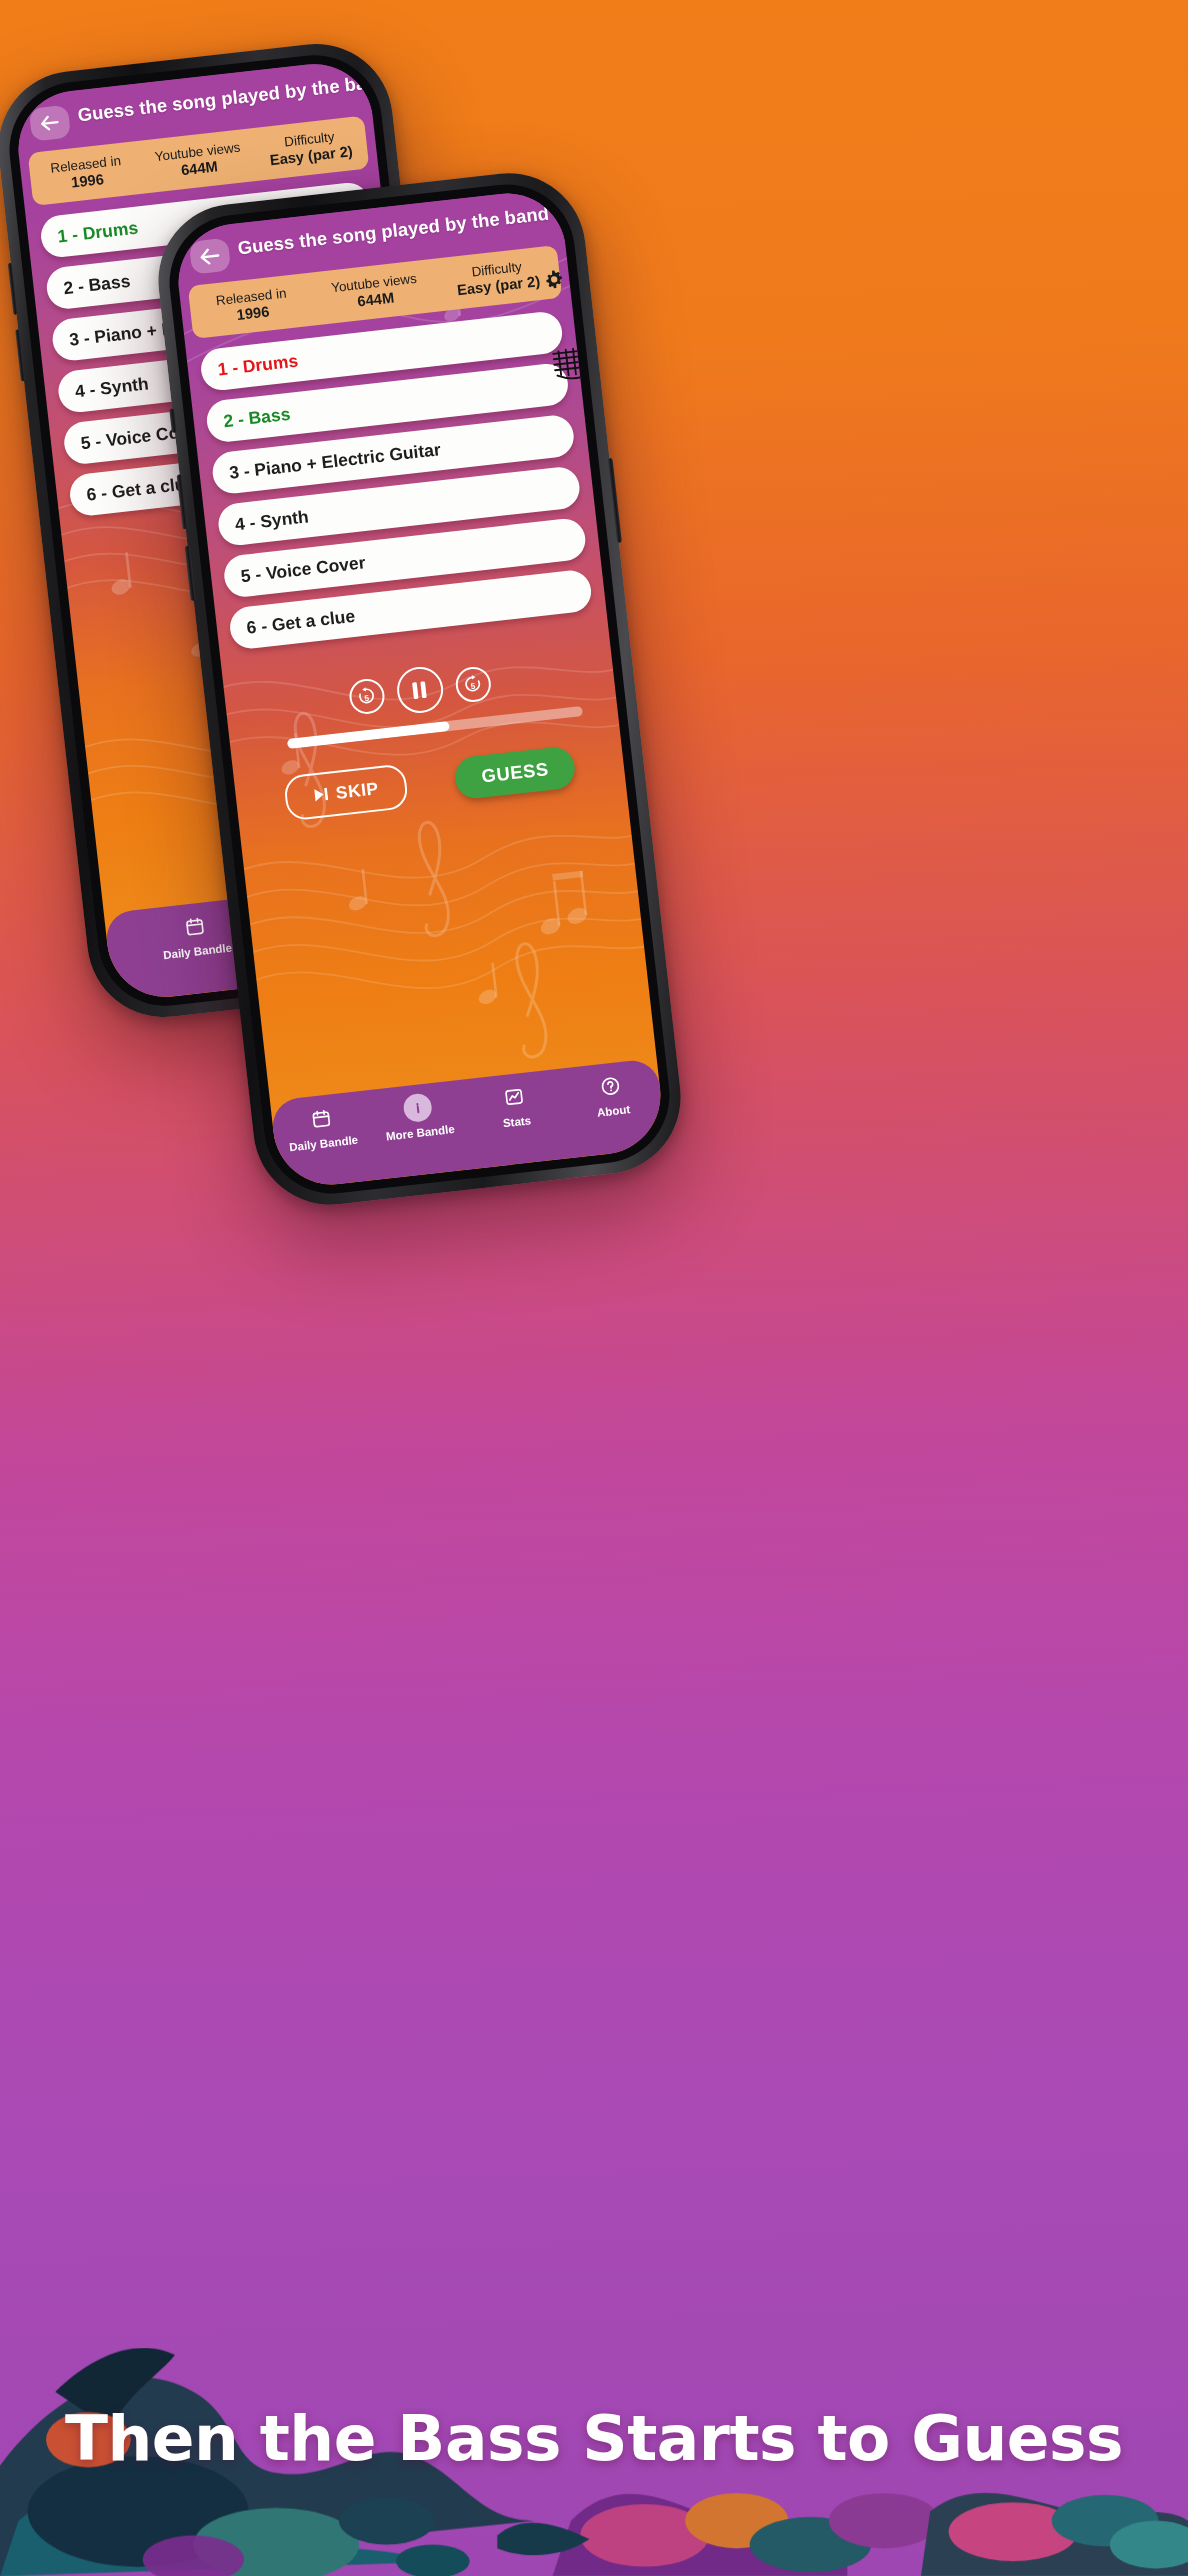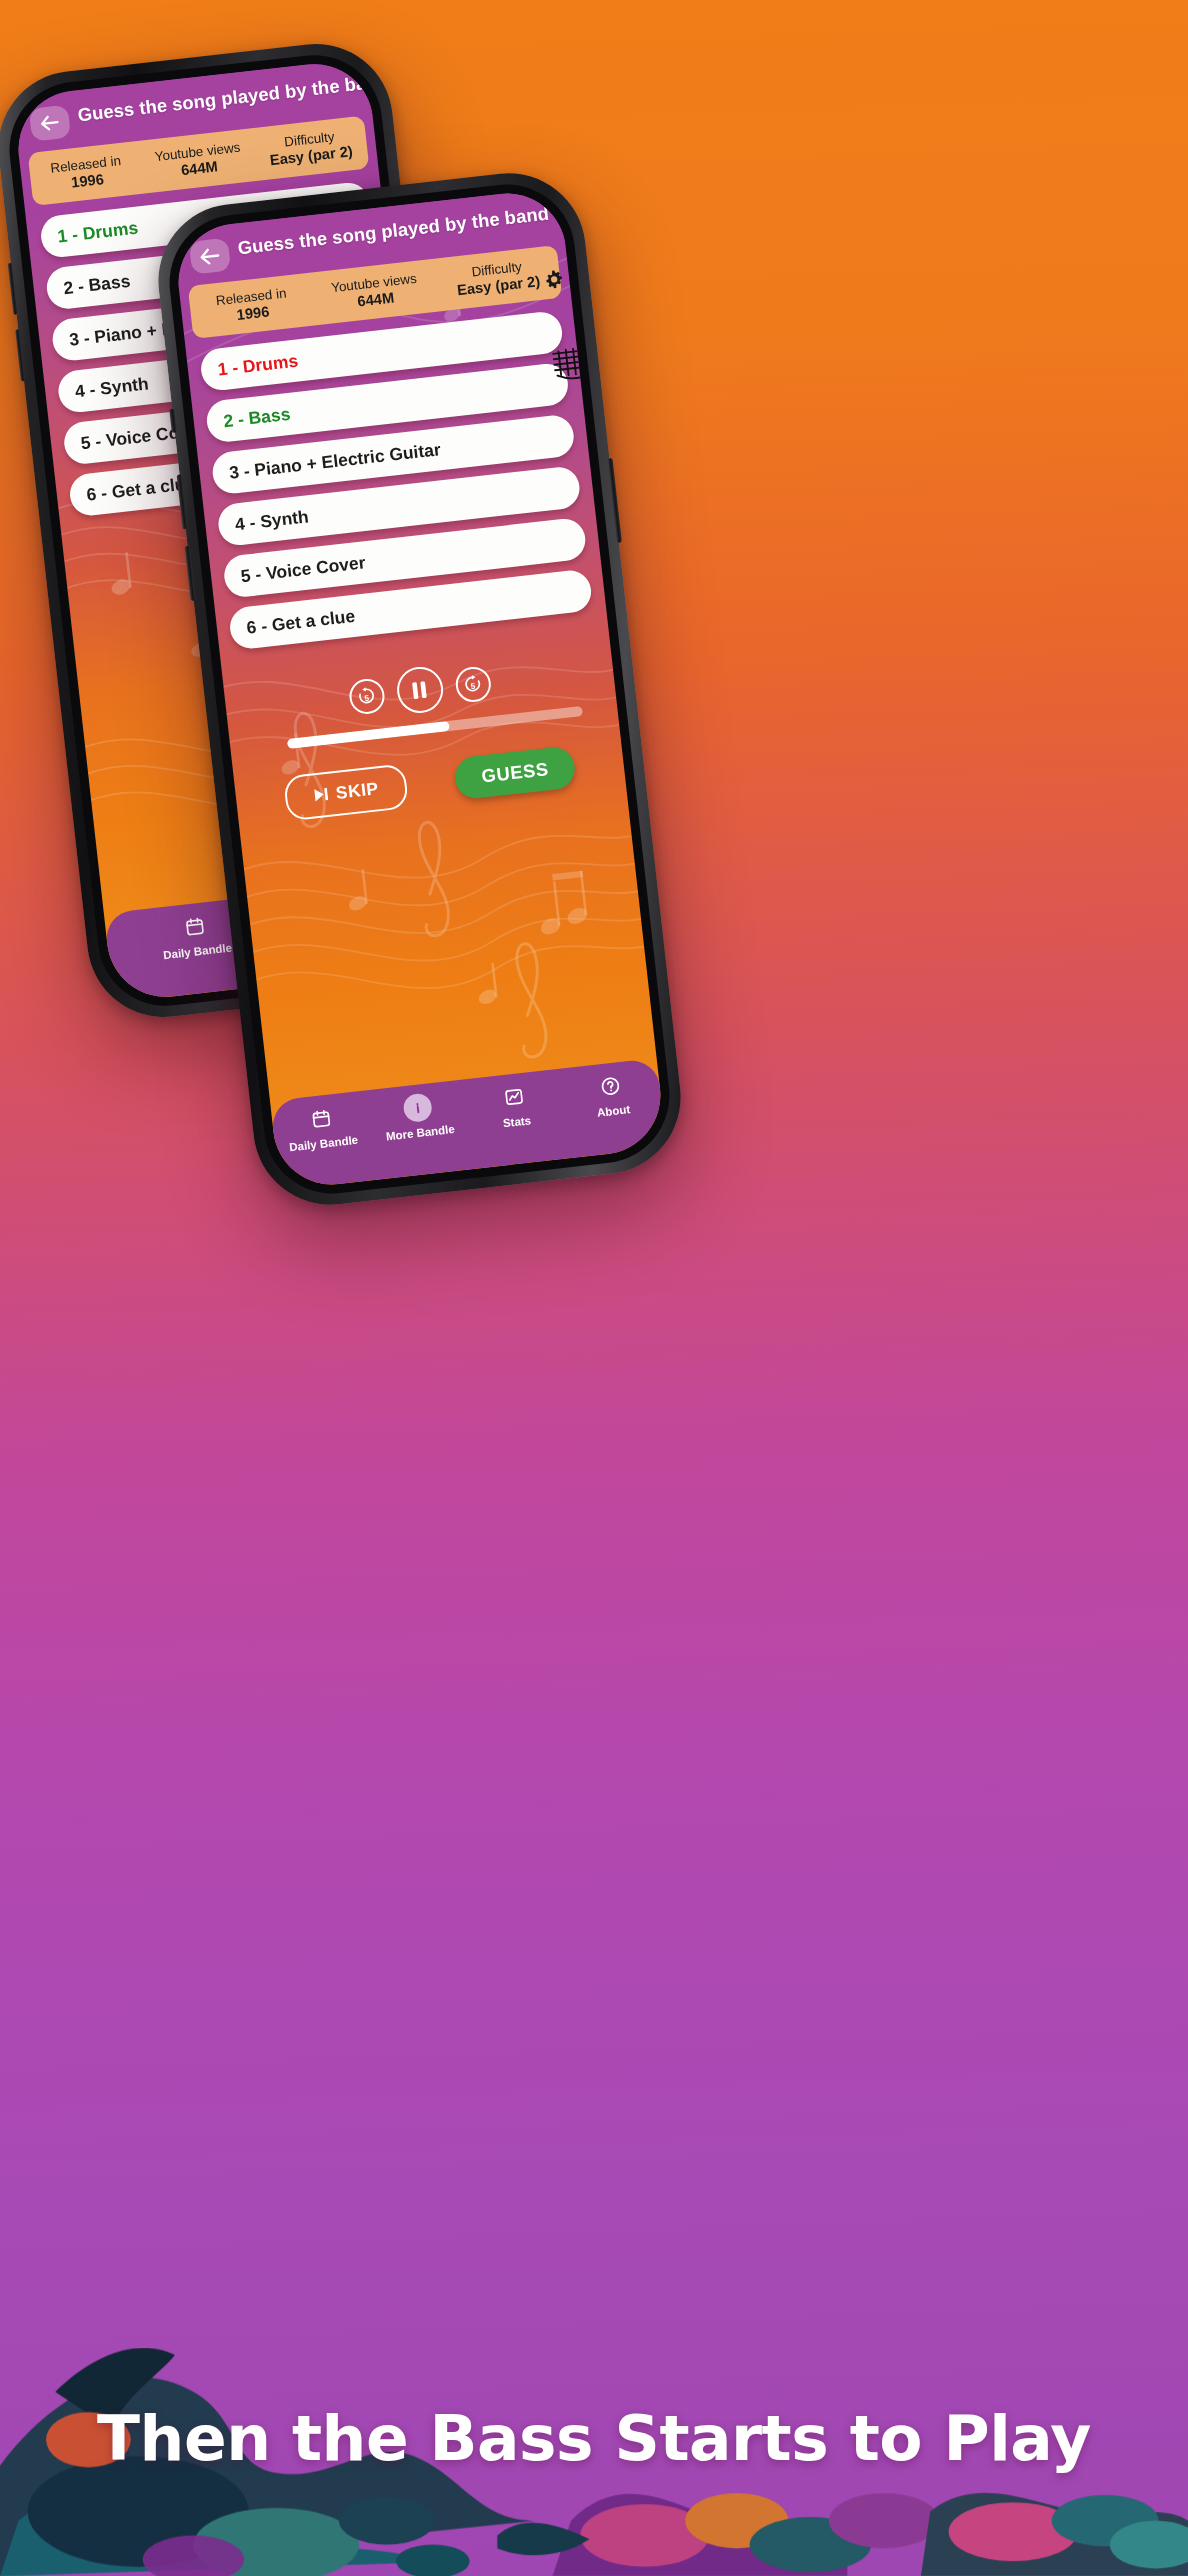--- a/index.html
+++ b/index.html
@@ -395,14 +395,14 @@
                 <circle cx="12.3" cy="17.1" r="1.15" fill="#fff"></circle>
               </svg>
           </div>
           <div class="tlbl">About</div>
         </div>
       </div>
     </div>
   </div>
 </div>
 
-<div class="headline">Then the Bass Starts to Play</div>
+<div class="headline">Then the Bass Starts to Guess</div>
 
 
 </body></html>

